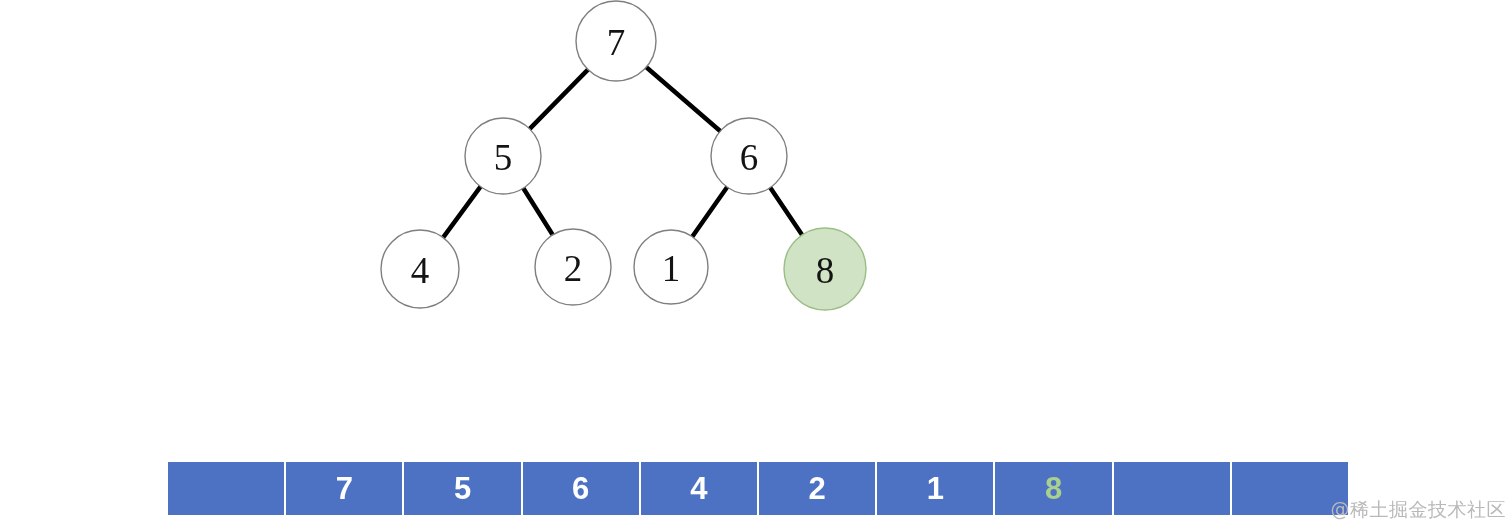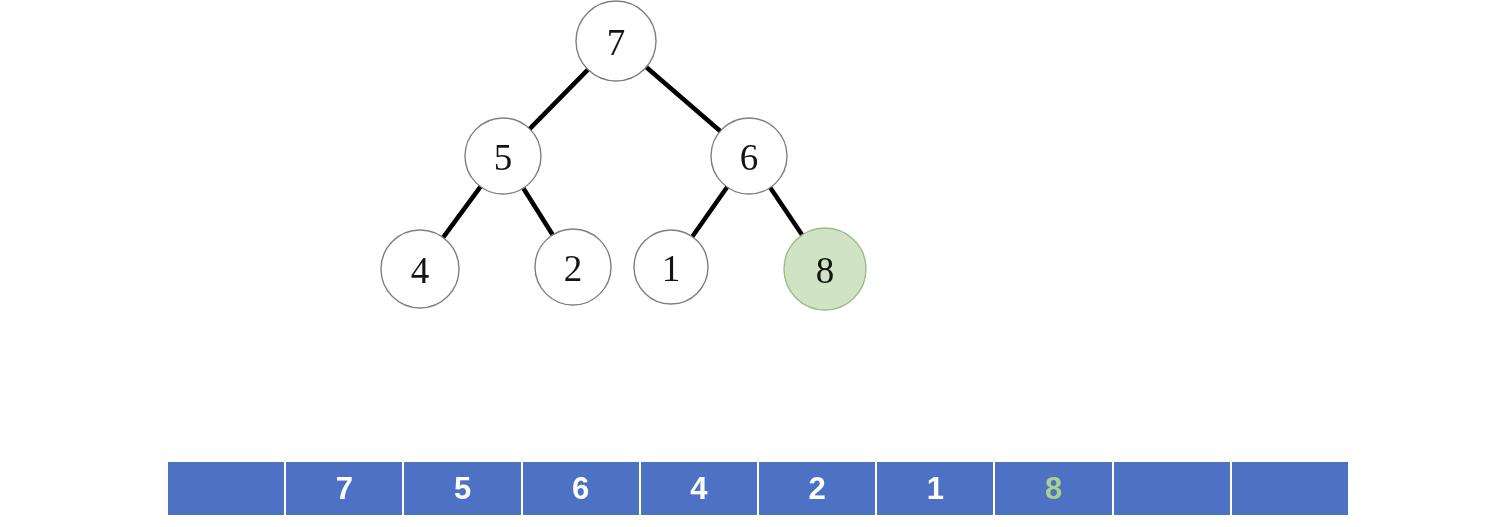--- a/index.html
+++ b/index.html
@@ -149,14 +149,15 @@
         <span>8</span>
       </div>
       <div class="array-cell">
         <span></span>
       </div>
       <div class="array-cell">
         <span></span>
       </div>
     </div>
 
+  <div class="watermark">@稀土掘金技术社区</div>
 
 </div>
 
 </body></html>

